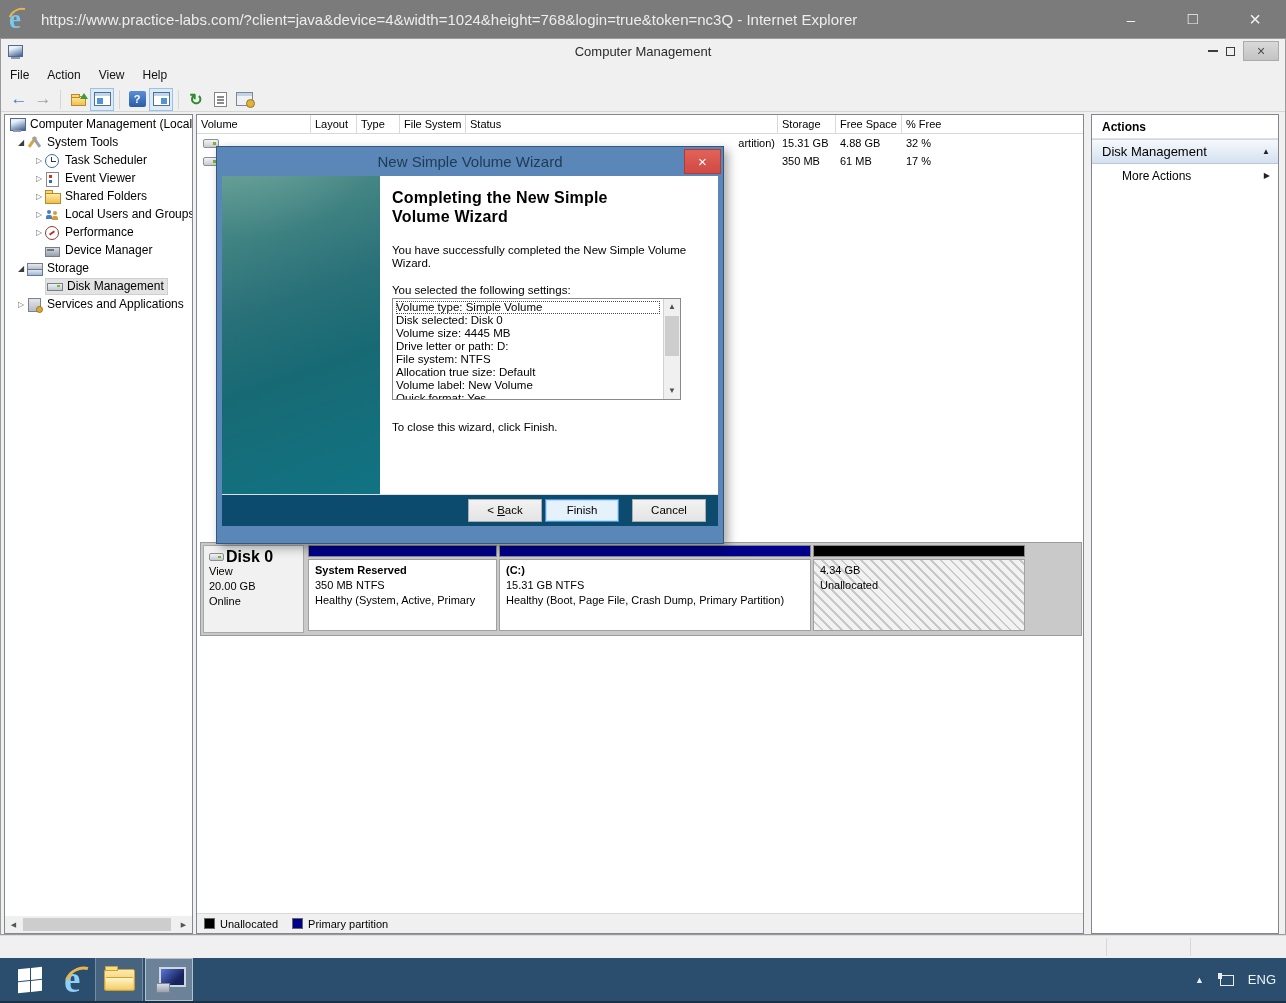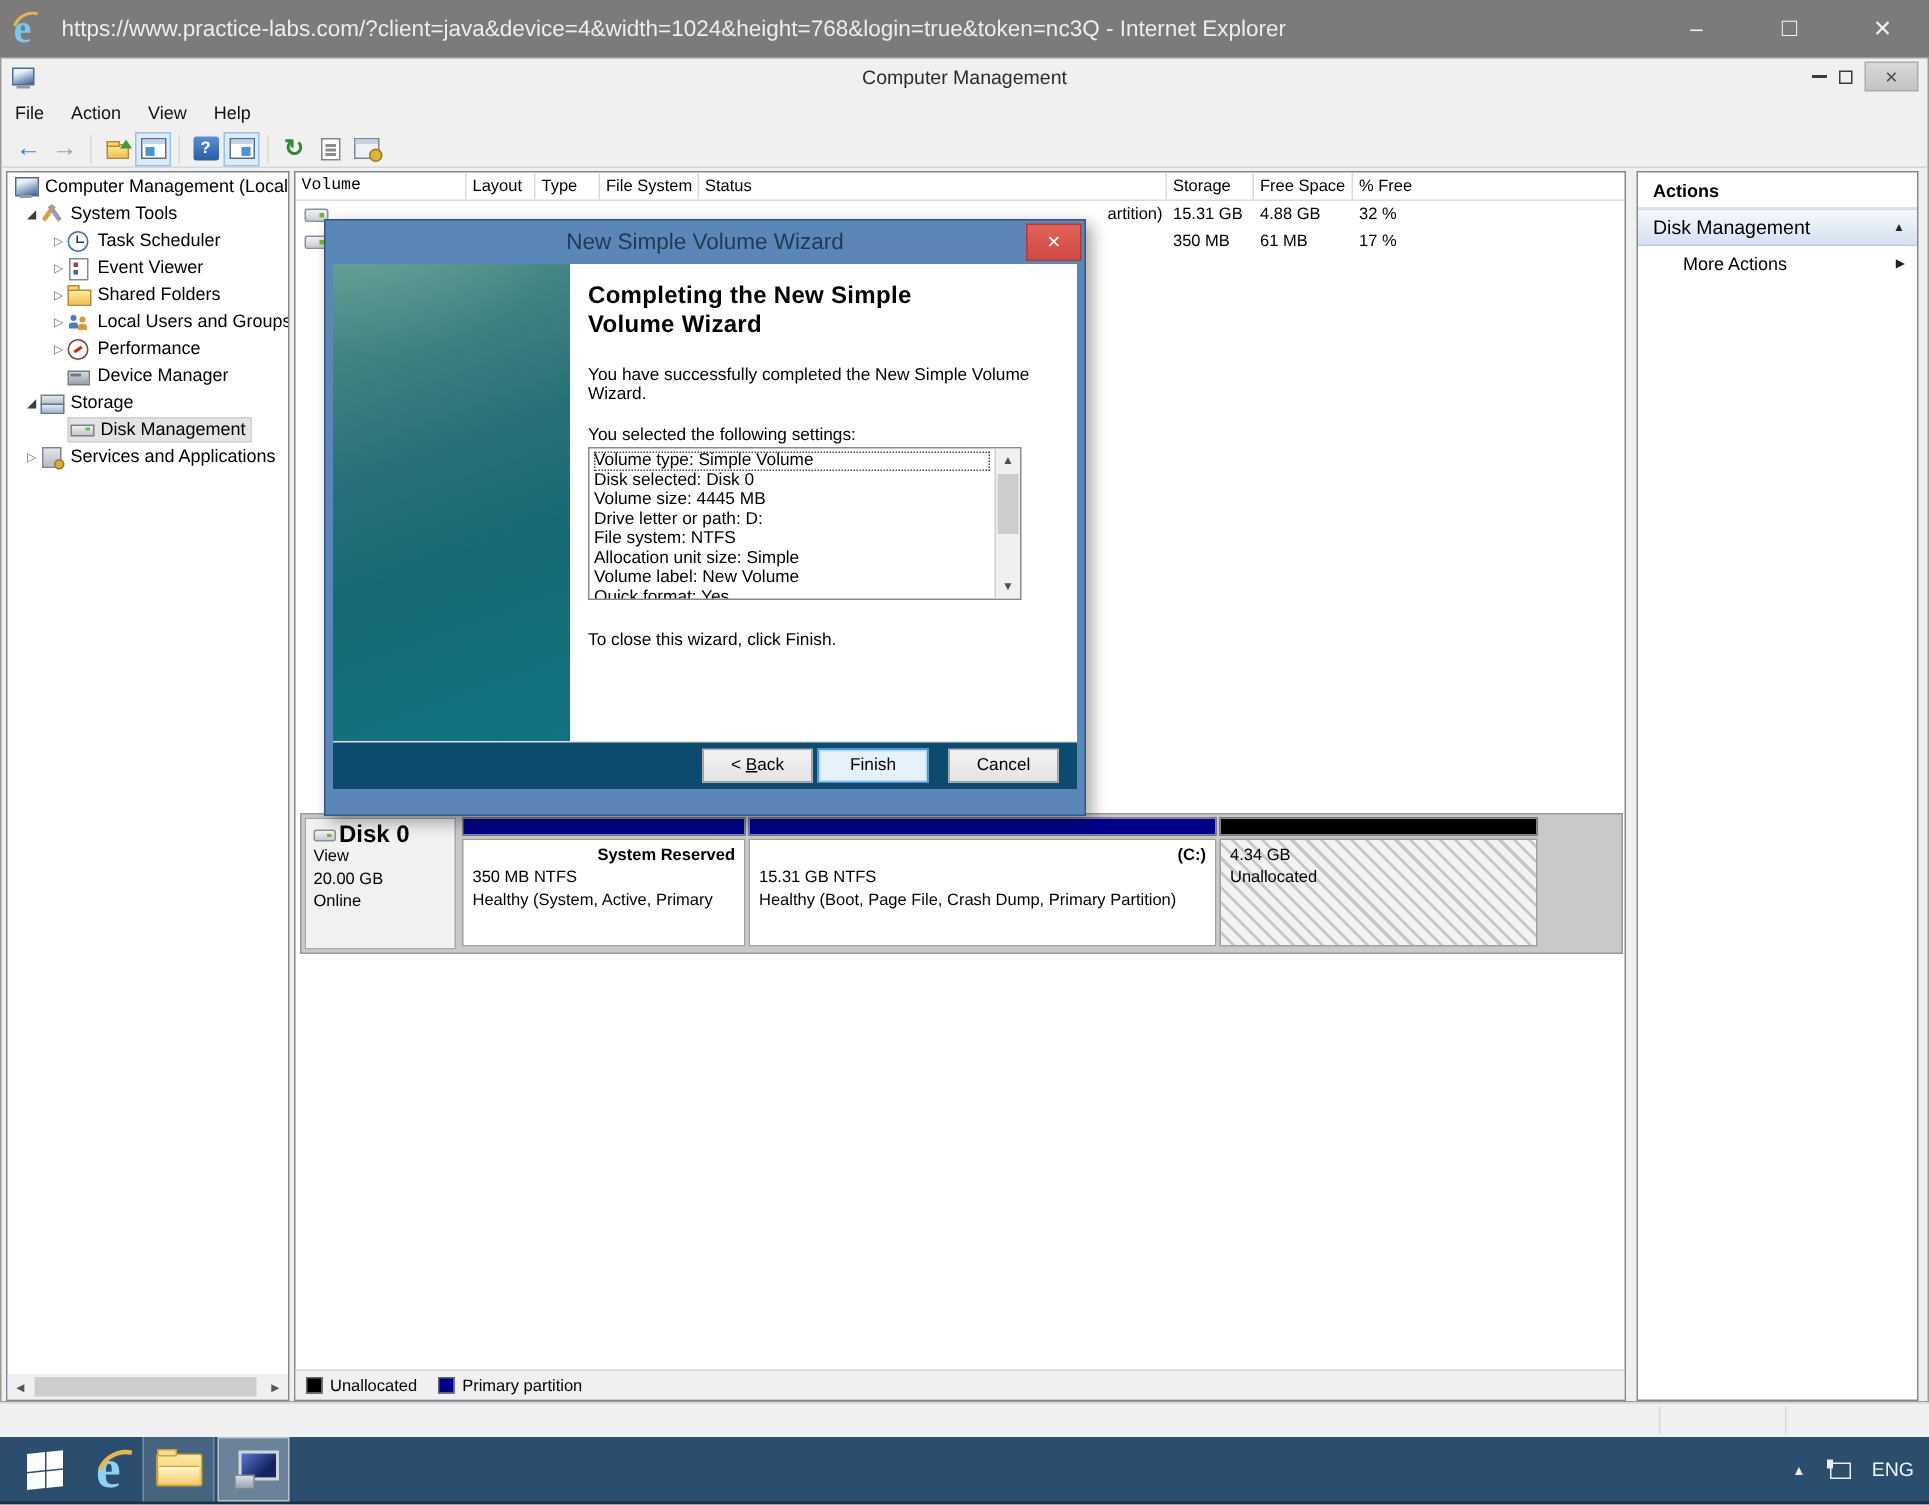--- a/index.html
+++ b/index.html
@@ -96,38 +96,38 @@
   .ti-services::after { width:5px; height:5px; border-radius:50%; background:#d9a833; border:1px solid #9a7620; left:9px; top:8px; }
 
   .tree-hscroll { position:absolute; left:0; right:0; bottom:0; height:17px; background:#f0f0f0; display:flex; align-items:center; }
   .hs-arrow { width:17px; text-align:center; font-size:7px; color:#555; }
   .hs-thumb { height:13px; width:148px; background:#cdcdcd; margin-left:1px; }
 
   
   .mid-panel { position:absolute; left:195px; top:75px; width:888px; height:820px; background:#fff; border:1px solid #828790; overflow:hidden; }
   .vheader { display:flex; height:19px; font-size:11px; color:#000; border-bottom:1px solid #d9d9d9; }
   .vh { padding:3px 0 0 4px; border-right:1px solid #d9d9d9; overflow:hidden; white-space:nowrap; }
-  .c1{width:114px;font-family:Liberation Mono, monospace;} .c2{width:46px;} .c3{width:43px;} .c4{width:66px;} .c5{width:312px;} .c6{width:58px;} .c7{width:66px;} .c8{flex:1; border-right:none;}
+  .c1{width:114px;} .c2{width:46px;} .c3{width:43px;} .c4{width:66px;} .c5{width:312px;} .c6{width:58px;} .c7{width:66px;} .c8{flex:1; border-right:none;}
   .vrow { display:flex; height:18px; align-items:center; font-size:11px; }
   .vc { padding-left:4px; overflow:hidden; white-space:nowrap; height:100%; display:flex; align-items:center; }
   .vc.tail { justify-content:flex-end; padding-right:3px; }
   .vol-ico { width:16px; height:9px; border:1px solid #8a8f98; border-radius:2px; background:linear-gradient(#f2f3f5,#c9ccd2); margin-left:2px; position:relative; flex:none; }
   .vol-ico::after { content:""; position:absolute; width:3px; height:3px; background:#76b82a; right:2px; top:2px; }
 
   .disk-graph { position:absolute; left:3px; top:427px; width:882px; height:94px; background:#c9c9c9; border:1px solid #9a9a9a; }
   .disk-hdr { position:absolute; left:2px; top:2px; width:101px; height:88px; background:#f1f1f1; border:1px solid #a8a8a8; padding:3px 5px; font-size:11px; line-height:15px; }
   .disk-hdr .dh-title { display:flex; align-items:center; font-weight:bold; font-size:16px; }
   .dh-ico { width:15px; height:8px; border:1px solid #8a8f98; border-radius:2px; background:linear-gradient(#f4f4f6,#c6c9cf); margin-right:2px; position:relative; }
   .dh-ico::after { content:""; position:absolute; width:3px; height:2px; background:#76b82a; right:2px; top:2px; }
   .pblock { position:absolute; top:2px; height:88px; }
   .pbar { height:12px; border:1px solid #888; }
   .pbar.primary { background:#00008b; }
   .pbar.unalloc { background:#000; }
   .pbody { margin-top:2px; height:72px; background:#fff; border:1px solid #a0a0a0; padding:3px 6px; font-size:11px; line-height:15px; overflow:hidden; white-space:nowrap; }
-  .pbody .pt { font-weight:bold;text-align:right; }
+  .pbody .pt { font-weight:bold; }
   .pbody.striped { background:repeating-linear-gradient(45deg,#f2f2f2 0 5px,#c8c8c8 5px 7px); }
 
   .legend-strip { position:absolute; left:0; right:0; bottom:0; height:20px; background:#f0f0f0; border-top:1px solid #d9d9d9; display:flex; align-items:center; padding-left:7px; font-size:11px; gap:14px; }
   .leg { display:flex; align-items:center; gap:5px; }
   .swatch { width:11px; height:11px; border:1px solid #666; }
   .swatch.black { background:#000; }
   .swatch.navy { background:#00008b; }
 
   
   .actions-panel { position:absolute; left:1090px; top:75px; width:188px; height:820px; background:#fff; border:1px solid #828790; }
@@ -434,21 +434,21 @@
         <div class="dlg-heading">Completing the New Simple Volume Wizard</div>
         <div class="dlg-intro">You have successfully completed the New Simple Volume Wizard.</div>
         <div class="dlg-settings-label">You selected the following settings:</div>
         <div class="settings-box">
           <div class="settings-items">
             <div class="s-item">Volume type: Simple Volume</div>
             <div class="s-item">Disk selected: Disk 0</div>
             <div class="s-item">Volume size: 4445 MB</div>
             <div class="s-item">Drive letter or path: D:</div>
             <div class="s-item">File system: NTFS</div>
-            <div class="s-item">Allocation unit size: Simple</div>
+            <div class="s-item">Allocation true size: Default</div>
             <div class="s-item">Volume label: New Volume</div>
             <div class="s-item">Quick format: Yes</div>
           </div>
           <div class="sb-scroll">
             <span class="sb-up">▲</span>
             <span class="sb-thumb"></span>
             <span class="sb-down">▼</span>
           </div>
         </div>
         <div class="dlg-note">To close this wizard, click Finish.</div>

